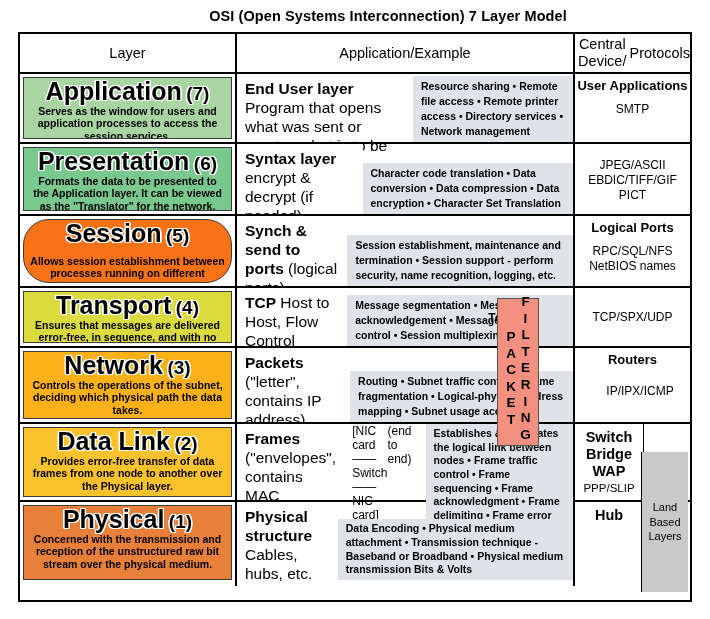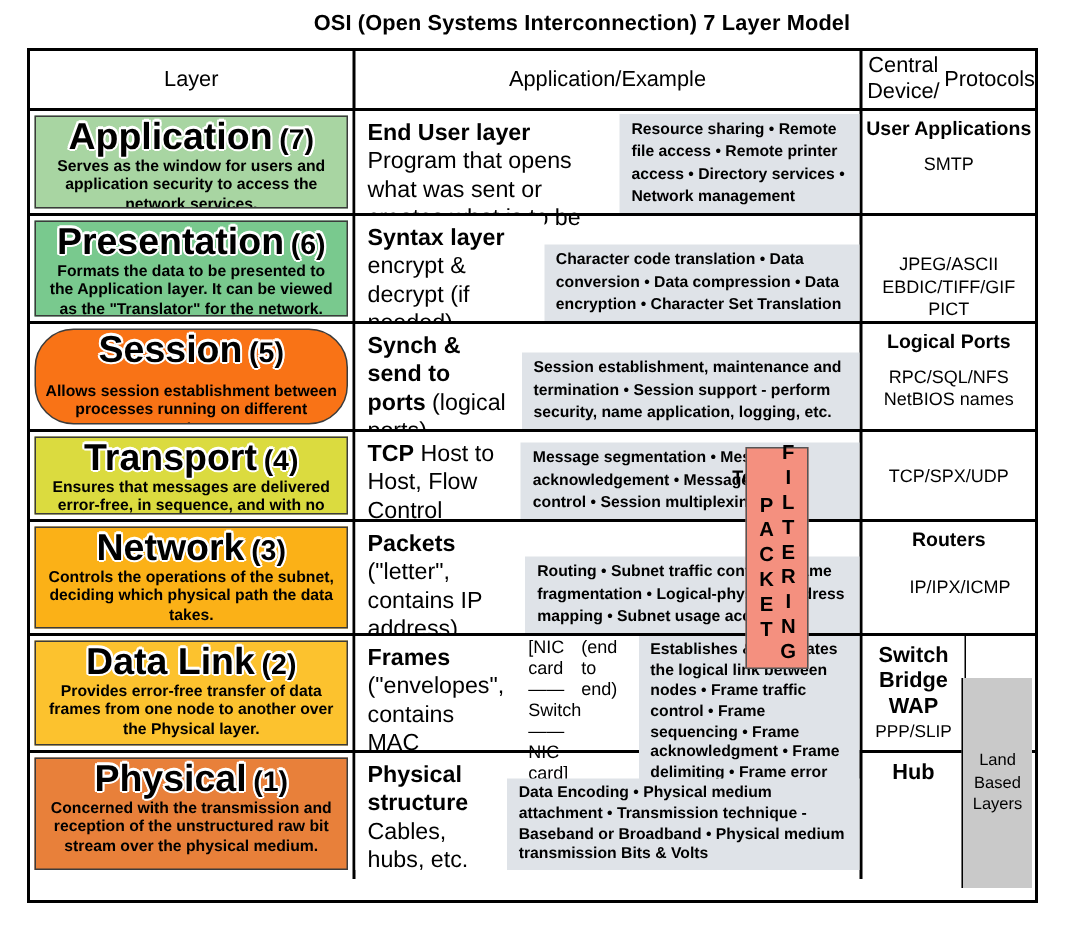--- a/index.html
+++ b/index.html
@@ -151,21 +151,21 @@
       </div>
     </div>
 
     <div class="row divider" style="height:70px;">
       <div class="c-layer">
         <div class="layer-box" style="background:#a8d5a2;">
           <div class="layer-name">
             <span class="big">Application</span>
             <span class="num">(7)</span>
           </div>
-          <div class="layer-desc">Serves as the window for users and application security to access the network services.</div>
+          <div class="layer-desc">Serves as the window for users and application processes to access the session services.</div>
         </div>
       </div>
       <div class="c-app">
         <div class="app-inner">
           <div class="app-head">
             <b>End User layer</b>
             <span class="lt">Program that opens what was sent or creates what is to be sent</span>
           </div>
           <div class="app-sub-wrap">
             <div class="app-sub">Resource sharing • Remote file access • Remote printer access • Directory services • Network management</div>
@@ -195,21 +195,21 @@
           <div class="app-head">
             <b>Syntax layer</b>
             <span class="lt">encrypt &amp; decrypt (if needed)</span>
           </div>
           <div class="app-sub-wrap">
             <div class="app-sub">Character code translation • Data conversion • Data compression • Data encryption • Character Set Translation</div>
           </div>
         </div>
       </div>
       <div class="c-dev">
-        <div class="dev-box" style="justify-content:flex-end;padding-top:2px;">
+        <div class="dev-box" style="justify-content:center;padding-top:2px;">
           <div class="dev-proto" style="margin-top:0;white-space:pre-line;">JPEG/ASCII
 EBDIC/TIFF/GIF
 PICT</div>
         </div>
       </div>
     </div>
 
     <div class="row divider" style="height:72px;">
       <div class="c-layer">
         <div class="layer-box" style="background:#f97316;border-radius:26px;">
@@ -220,21 +220,21 @@
           <div class="layer-desc" style="padding-top:9px;">Allows session establishment between processes running on different stations.</div>
         </div>
       </div>
       <div class="c-app">
         <div class="app-inner">
           <div class="app-head">
             <b>Synch &amp; send to ports</b>
             <span class="lt">(logical ports)</span>
           </div>
           <div class="app-sub-wrap">
-            <div class="app-sub">Session establishment, maintenance and termination • Session support - perform security, name application, logging, etc.</div>
+            <div class="app-sub">Session establishment, maintenance and termination • Session support - perform security, name recognition, logging, etc.</div>
           </div>
         </div>
       </div>
       <div class="c-dev">
         <div class="dev-box">
           <div class="dev-main">Logical Ports</div>
           <div class="dev-proto" style="white-space:pre-line;">RPC/SQL/NFS
 NetBIOS names</div>
         </div>
       </div>

